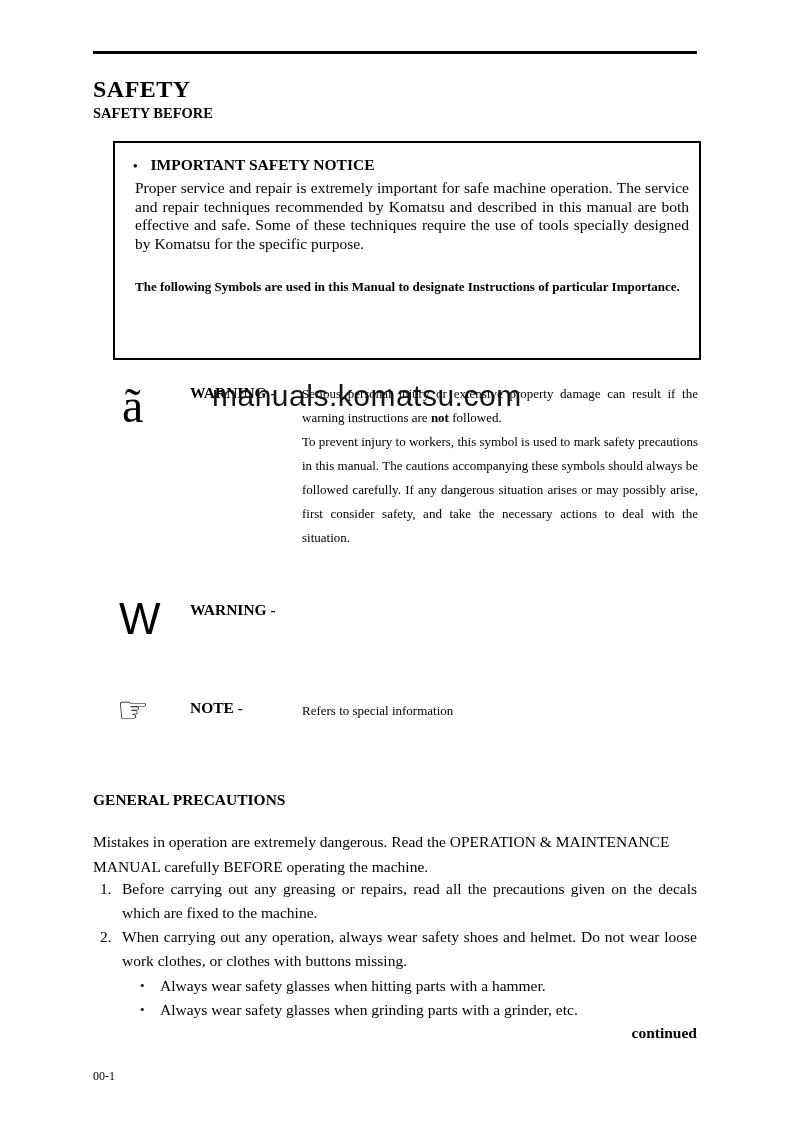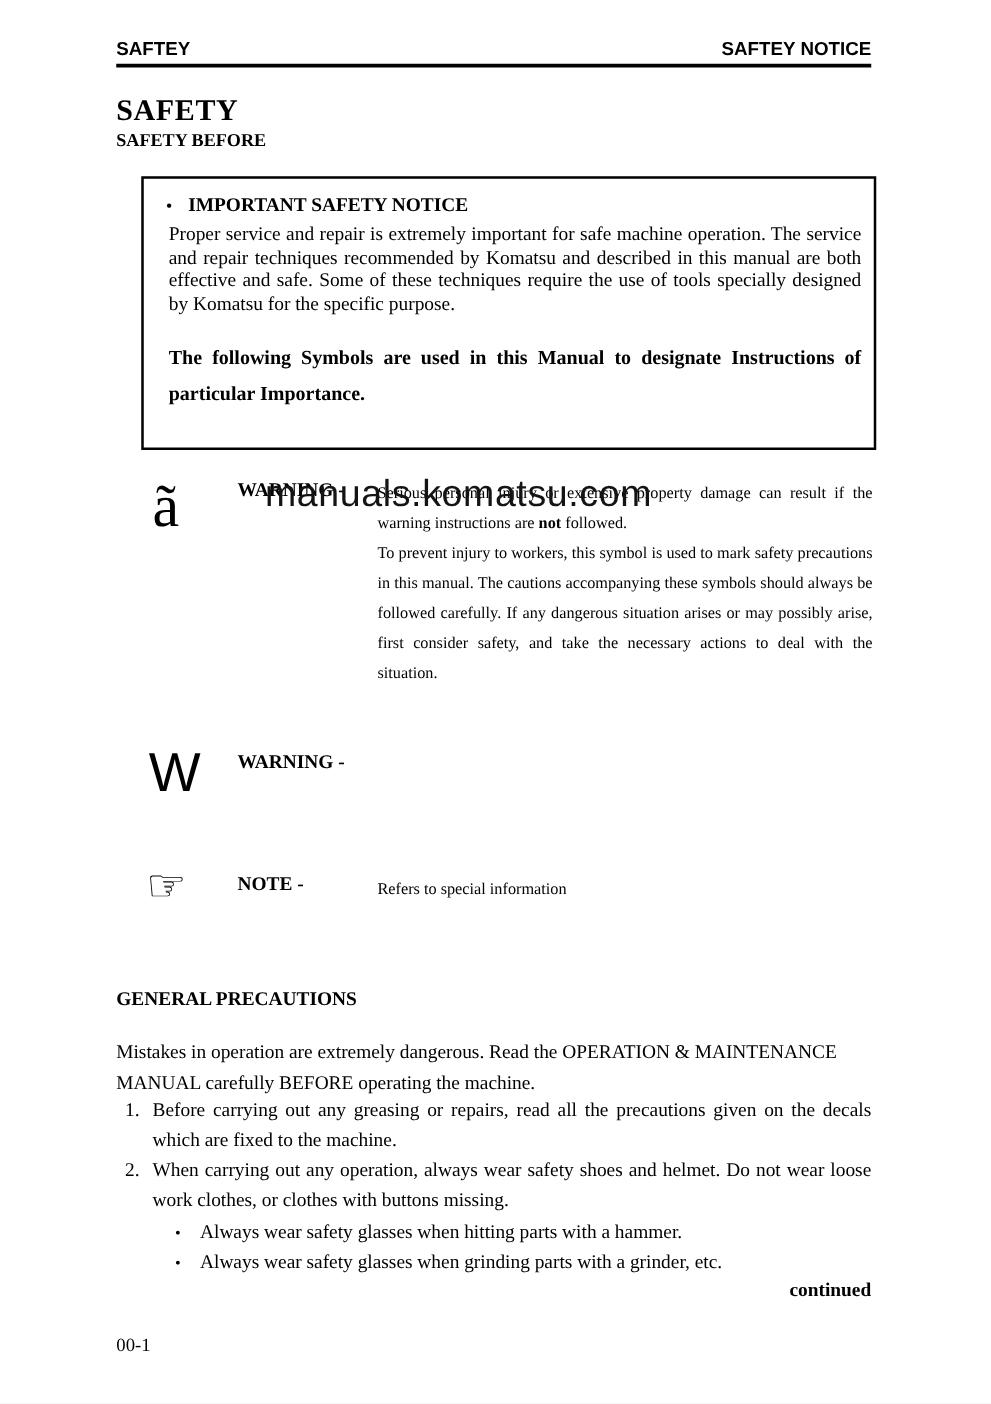--- a/index.html
+++ b/index.html
@@ -48,21 +48,21 @@
     font-weight: bold; font-size: 15.5px;
   }
   .box-heading .bullet { font-size: 13px; }
   .box-body {
     margin: 5px 0 0 2px;
     font-size: 15.5px; line-height: 18.5px;
     text-align: justify;
   }
   .box-emphasis {
     margin: 19px 0 0 2px;
-    font-weight: bold; font-size: 16px; line-height: 29px;
+    font-weight: bold; font-size: 13px; line-height: 29px;
     text-align: justify;
   }
 
   
   .sym {
     position: absolute; line-height: 1;
   }
   .sym-warning { left: 122px; top: 382px; font-size: 48px; font-family: "Liberation Serif", serif; }
   .sym-caution { left: 119px; top: 597px; font-size: 44px; font-family: "Liberation Sans", sans-serif; }
   .sym-note    { left: 117px; top: 692px; font-size: 36px; font-family: "DejaVu Sans", sans-serif; }
@@ -110,32 +110,28 @@
   .bullet-item { display: flex; margin-left: 47px; margin-top: 0.5px; }
   .bullet-item .b { width: 20px; flex: none; font-size: 13px; line-height: 24px; }
   .bullet-item .btext { flex: 1; }
 
   .continued {
     position: absolute; right: 96px; top: 1024px;
     font-weight: bold; font-size: 15.5px; margin-left: 37px;
   }
   .page-number {
     position: absolute; left: 93px; top: 1069px;
-    font-size: 15px;
+    font-size: 12px;
   }
 </style>
 </head>
 <body>
 
 <div class="page">
 
-  <div class="running-header">
-    <span>SAFTEY</span>
-    <span>SAFTEY NOTICE</span>
-  </div>
   <div class="header-rule"></div>
 
   <div class="doc-title">SAFETY</div>
   <div class="doc-subtitle">SAFETY BEFORE</div>
 
   <div class="notice-box">
     <div class="box-heading">
       <span class="bullet">•</span>
       <span>IMPORTANT SAFETY NOTICE</span>
     </div>

